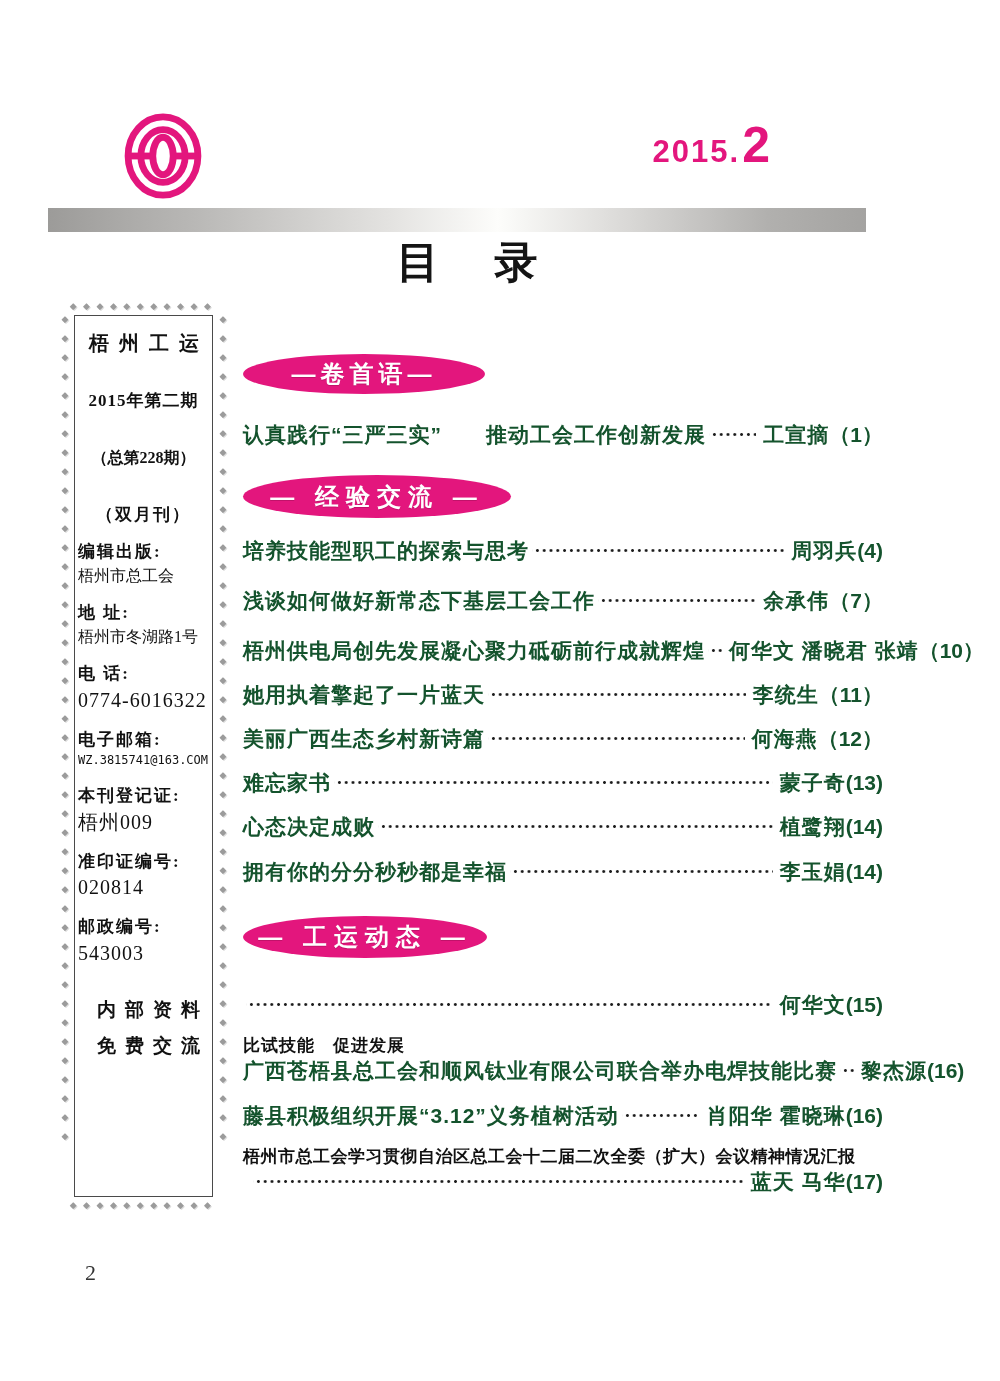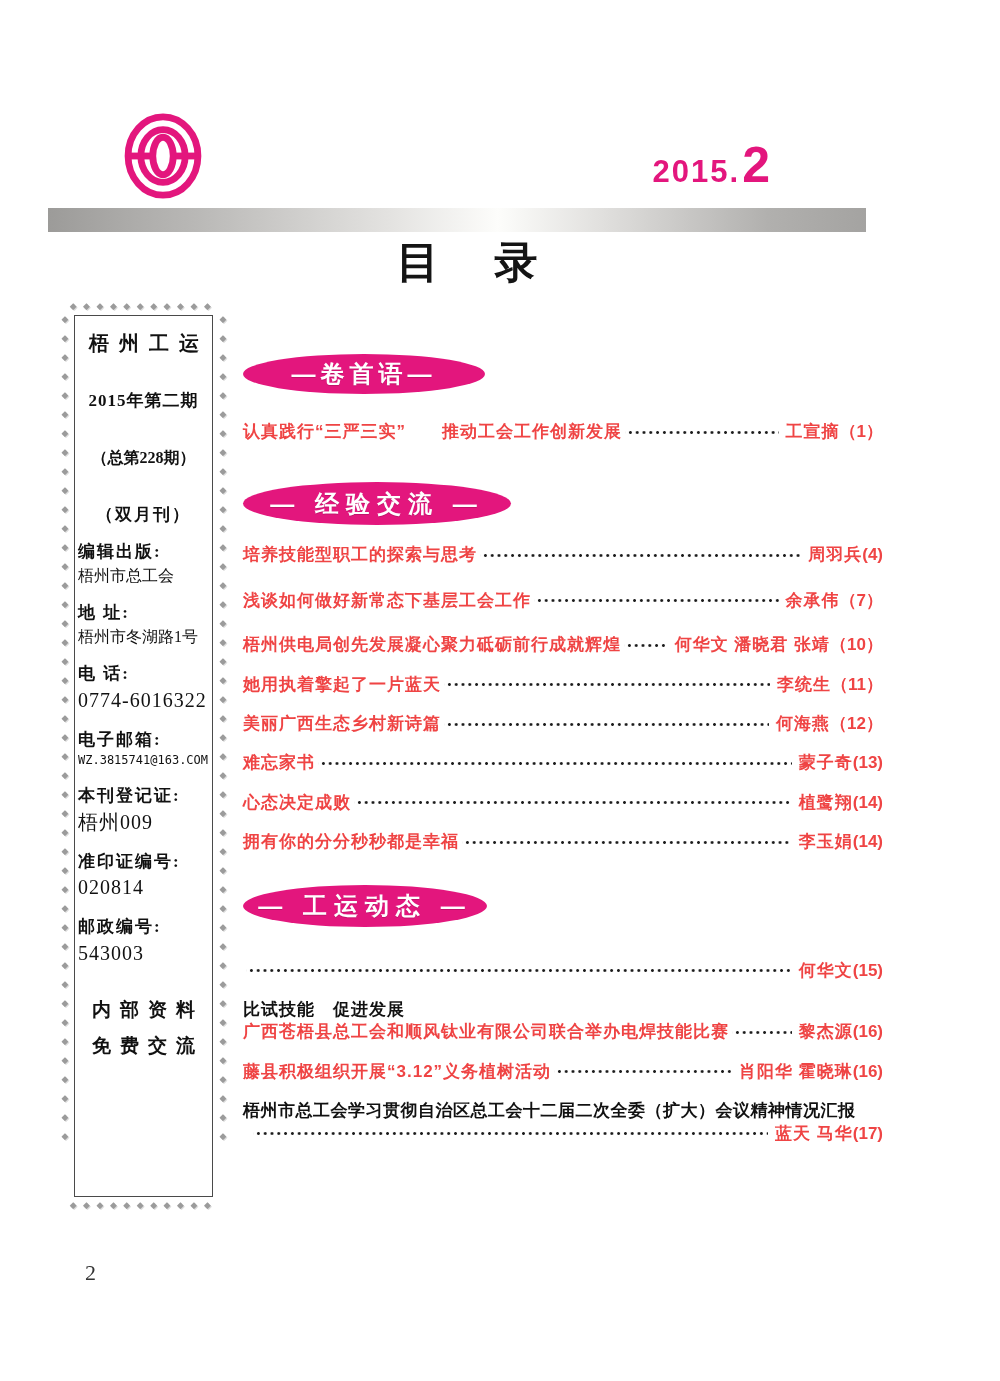--- a/index.html
+++ b/index.html
@@ -1,21 +1,21 @@
 <!DOCTYPE html>
 <html><head>
 <meta charset="utf-8">
 <style>
   html,body{margin:0;padding:0;background:#fff;}
   .page{position:relative;width:1000px;height:1381px;background:#ffffff;overflow:hidden;
         font-family:"Liberation Sans","DejaVu Sans",sans-serif;color:#111;}
 
   
   .logo{position:absolute;left:120px;top:110px;width:86px;height:92px;}
-  .issue{position:absolute;left:560px;top:140px;width:210px;text-align:right;
+  .issue{position:absolute;left:560px;top:120px;width:210px;text-align:right;
          color:#e3167d;display:flex;align-items:baseline;justify-content:flex-end;
          font-weight:600;}
   .issue .small{font-size:31px;letter-spacing:2px;}
   .issue .big{font-size:50px;line-height:1;margin-left:2px;}
   .graybar{position:absolute;left:48px;top:208px;width:818px;height:24px;
            background:linear-gradient(90deg,#9c9b99 0%,#b9b8b6 18%,#e4e3e1 42%,
              #fdfdfb 55%,#e0dfdd 68%,#b1b0ae 88%,#a4a3a1 100%);}
   .doc-title{position:absolute;left:0;top:234px;width:940px;text-align:center;
              font-family:"Liberation Serif","DejaVu Serif",serif;font-weight:bold;
              font-size:43px;letter-spacing:6px;color:#141414;}
@@ -40,34 +40,34 @@
           font-family:"Liberation Serif","DejaVu Serif",serif;}
   .sb-freq{margin-top:38px;font-size:17px;font-weight:bold;letter-spacing:2px;
            font-family:"Liberation Serif","DejaVu Serif",serif;}
   .sb-block{margin-top:18px;text-align:left;}
   .sb-label{font-size:17px;font-weight:bold;letter-spacing:2px;
             font-family:"Liberation Serif","DejaVu Serif",serif;}
   .sb-val{font-size:16px;margin-top:5px;font-family:"Liberation Serif","DejaVu Serif",serif;}
   .sb-val.num{font-size:20px;letter-spacing:1px;}
   .sb-val.email{font-size:12px;font-family:"DejaVu Sans Mono","Liberation Mono",monospace;}
   .sb-notice{margin-top:34px;font-size:19px;font-weight:bold;letter-spacing:9px;
-             text-indent:9px;font-family:"Liberation Serif","DejaVu Serif",serif;}
+             text-indent:9px;font-family:"Liberation Serif","DejaVu Serif",serif;text-align:right;}
   .sb-notice + .sb-notice{margin-top:14px;}
 
   
   .main{position:absolute;left:243px;top:330px;width:640px;}
   .badge{background:#e3167d;color:#ffffff;border-radius:50%;display:flex;
          align-items:center;justify-content:center;font-weight:bold;font-size:24px;
          letter-spacing:5px;text-shadow:0 1px 0 rgba(0,0,0,.15);}
   .badge.b1{width:242px;height:40px;margin-top:24px;text-align:right;}
-  .badge.b2{width:268px;height:43px;margin-top:40px;letter-spacing:7px;}
+  .badge.b2{width:268px;height:43px;margin-top:28px;letter-spacing:7px;}
   .badge.b3{width:268px;height:43px;margin-top:34px;letter-spacing:7px;}
   .badge.b4{width:244px;height:42px;margin-top:32px;letter-spacing:7px;}
-  .toc-row{display:flex;align-items:flex-start;font-size:17px;font-weight:600;
-           color:#ef4444;line-height:1.2;}
+  .toc-row{display:flex;align-items:flex-start;font-size:21px;font-weight:600;
+           color:#14532d;line-height:1.2;}
   .toc-row .t{white-space:nowrap;flex-shrink:0;letter-spacing:1px;}
   .leader{flex:1 1 auto;min-width:14px;height:15px;align-self:center;margin:0 3px;
           background-image:radial-gradient(circle,#1c1c1c 1.25px,transparent 1.55px);
           background-size:6.8px 15px;background-repeat:repeat-x;background-position:2px center;}
   .toc-row .a{white-space:nowrap;flex-shrink:0;margin-left:4px;letter-spacing:1px;}
   .toc-row .p{white-space:nowrap;flex-shrink:0;font-weight:600;}
   .mt-first{margin-top:28px;} .mt-s2a{margin-top:20px;} .mt-s2b{margin-top:25px;}
   .mt-s3a{margin-top:24px;} .mt-e{margin-top:19px;} .mt-s4a{margin-top:34px;}
   .entry-block{margin-top:16px;}
   .pre-line{font-size:17px;font-weight:600;letter-spacing:1px;line-height:1.5;}

